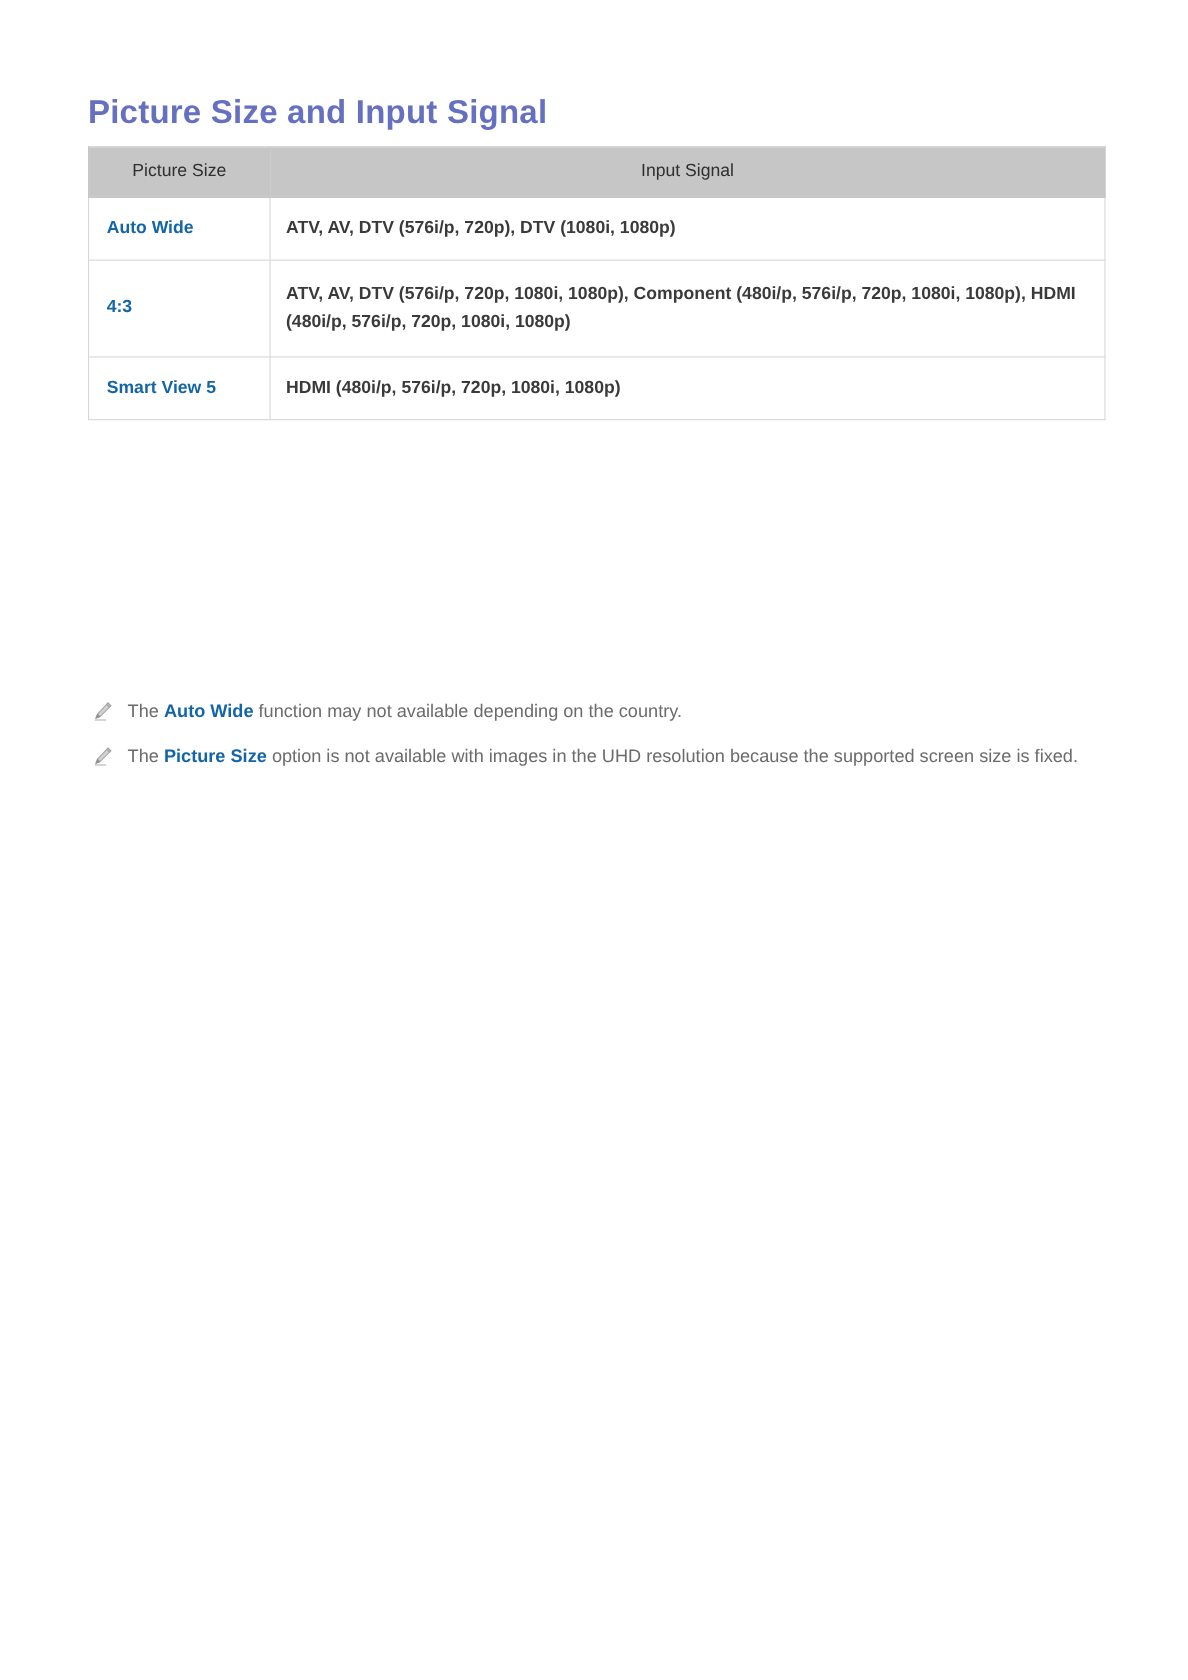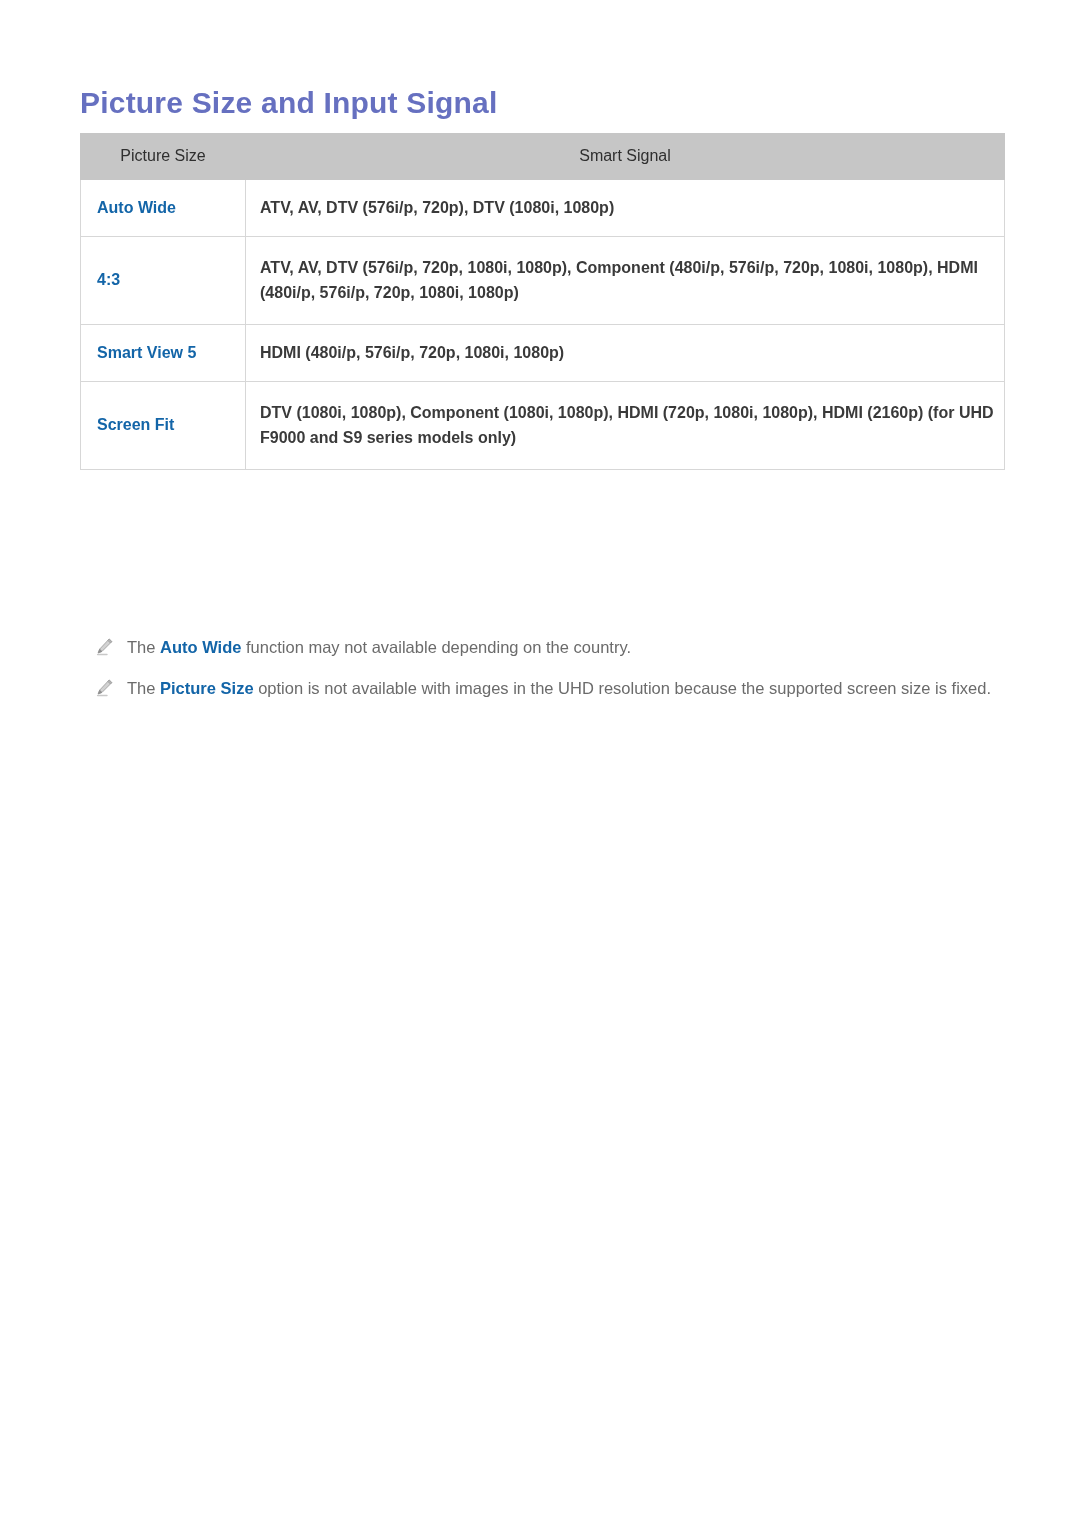--- a/index.html
+++ b/index.html
@@ -93,21 +93,21 @@
     line-height: 1.72;
     color: #3a3a3a;
     text-align: justify;
     text-justify: inter-word;
   }
   .hl { color: #1365a8; font-weight: bold; }
 
   
   .notes {
     position: absolute;
-    left: 81px;
+    left: 70px;
     top: 634px;
     width: 930px;
   }
   .note {
     position: relative;
     display: block;
     padding-left: 46px;
     margin-bottom: 14px;
     font-size: 16.5px;
     line-height: 1.62;
@@ -131,39 +131,35 @@
   <h1 class="page-title">Picture Size and Input Signal</h1>
 
   <table class="signal-table">
     <colgroup>
       <col class="col-size">
       <col class="col-input">
     </colgroup>
     <thead>
       <tr>
         <th>Picture Size</th>
-        <th>Smart Signal</th>
+        <th>Input Signal</th>
       </tr>
     </thead>
     <tbody>
       <tr class="r-short">
         <td class="size-cell">Auto Wide</td>
         <td class="input-cell">ATV, AV, DTV (576i/p, 720p), DTV (1080i, 1080p)</td>
       </tr>
       <tr class="r-tall">
         <td class="size-cell">4:3</td>
         <td class="input-cell">ATV, AV, DTV (576i/p, 720p, 1080i, 1080p), Component (480i/p, 576i/p, 720p, 1080i, 1080p), HDMI (480i/p, 576i/p, 720p, 1080i, 1080p)</td>
       </tr>
       <tr class="r-short">
         <td class="size-cell">Smart View 5</td>
         <td class="input-cell">HDMI (480i/p, 576i/p, 720p, 1080i, 1080p)</td>
-      </tr>
-      <tr class="r-tall">
-        <td class="size-cell">Screen Fit</td>
-        <td class="input-cell">DTV (1080i, 1080p), Component (1080i, 1080p), HDMI (720p, 1080i, 1080p), HDMI (2160p) (for UHD F9000 and S9 series models only)</td>
       </tr>
     </tbody>
   </table>
 
 
   <div class="notes">
 
     <div class="note">
       <span class="note-icon">
         <svg width="22" height="22" viewBox="0 0 22 22" xmlns="http://www.w3.org/2000/svg">

